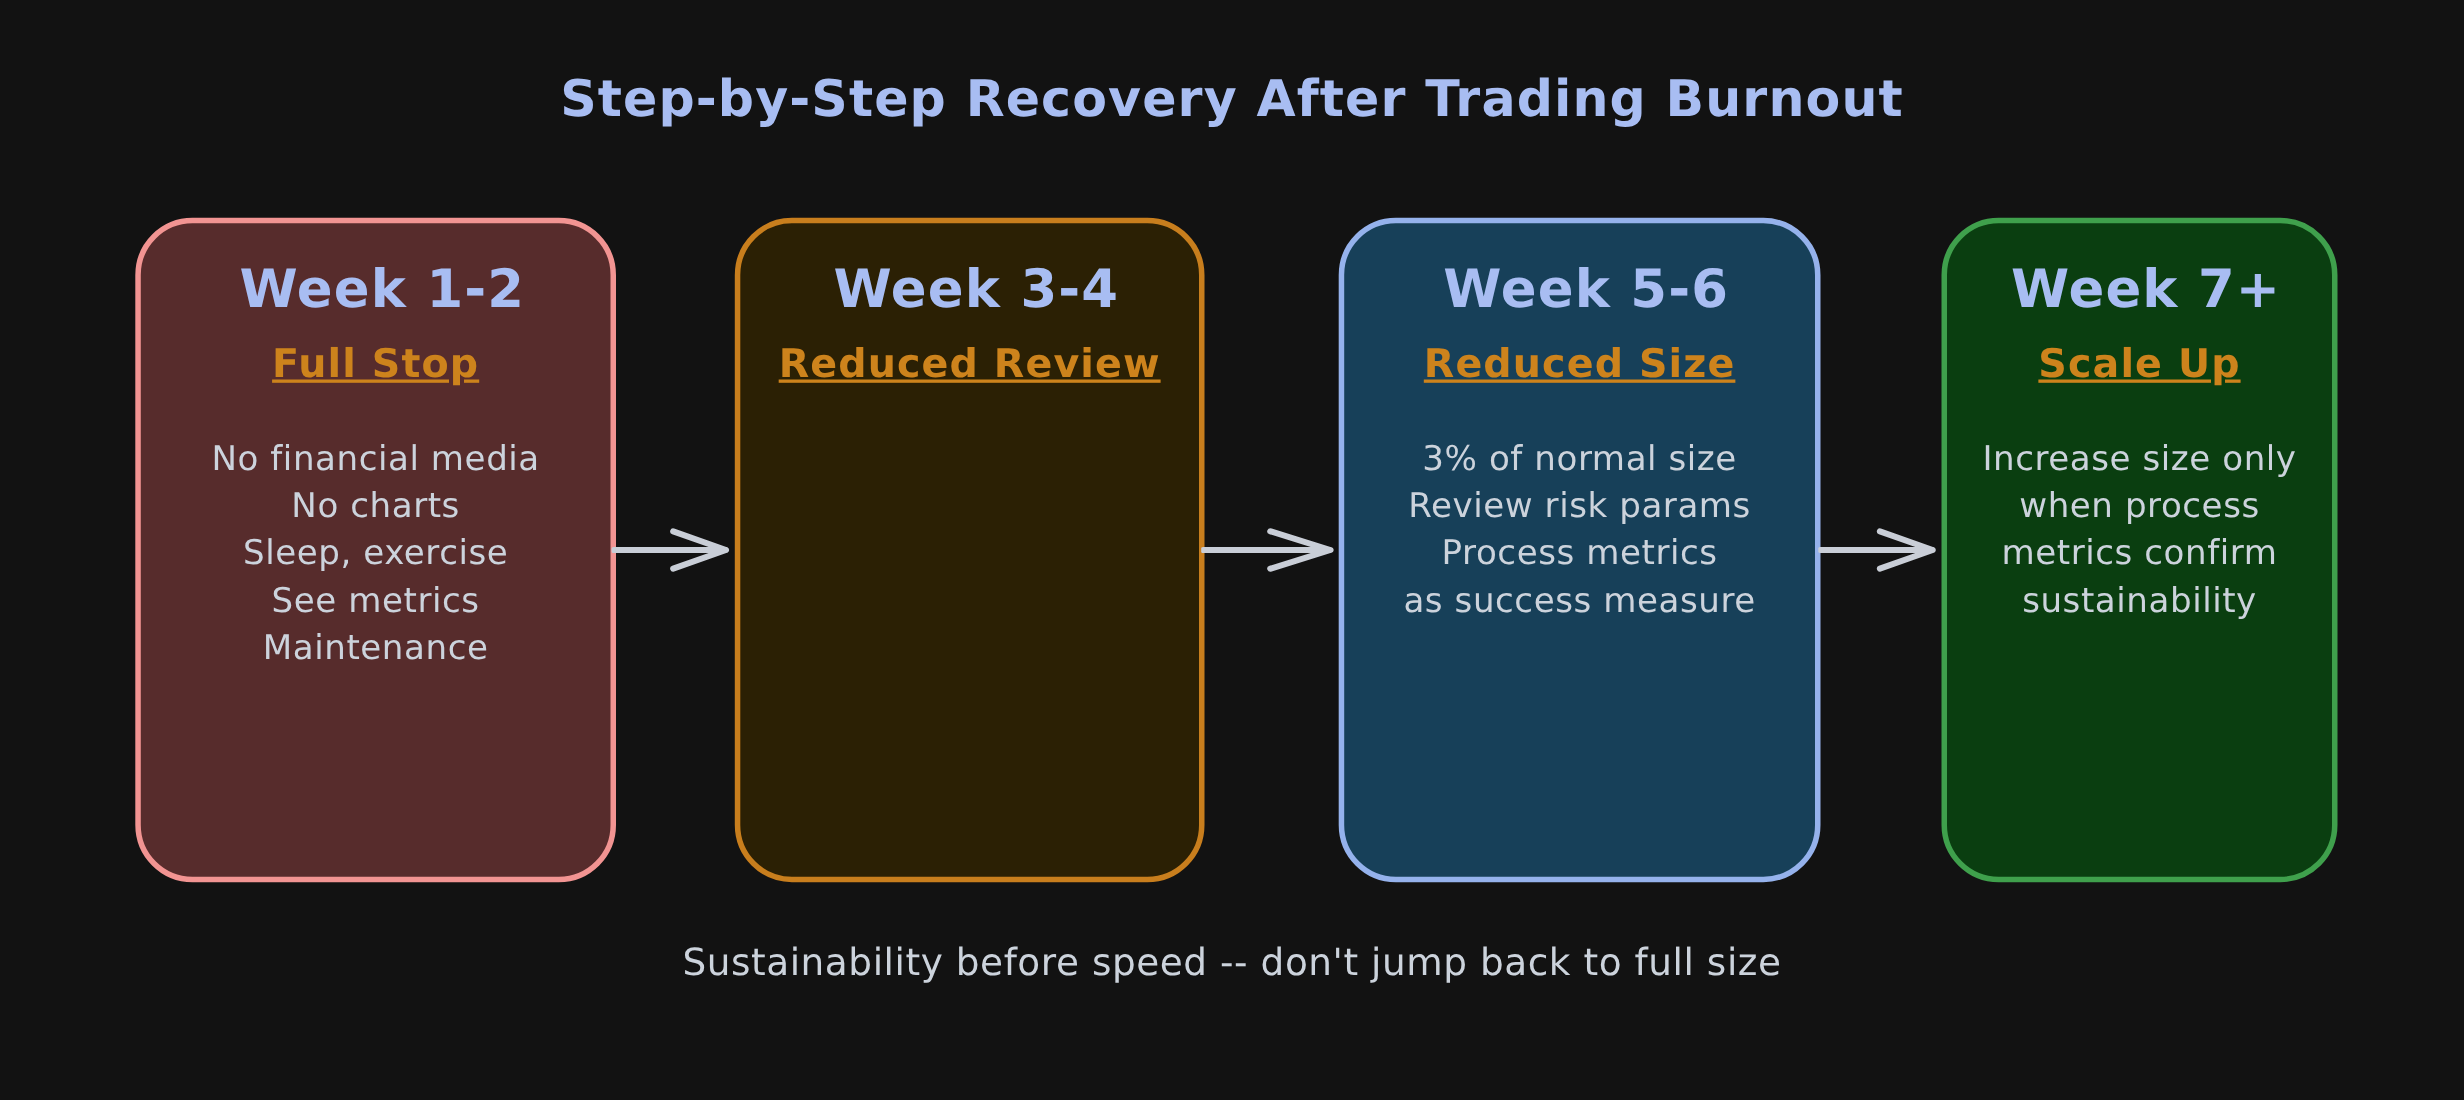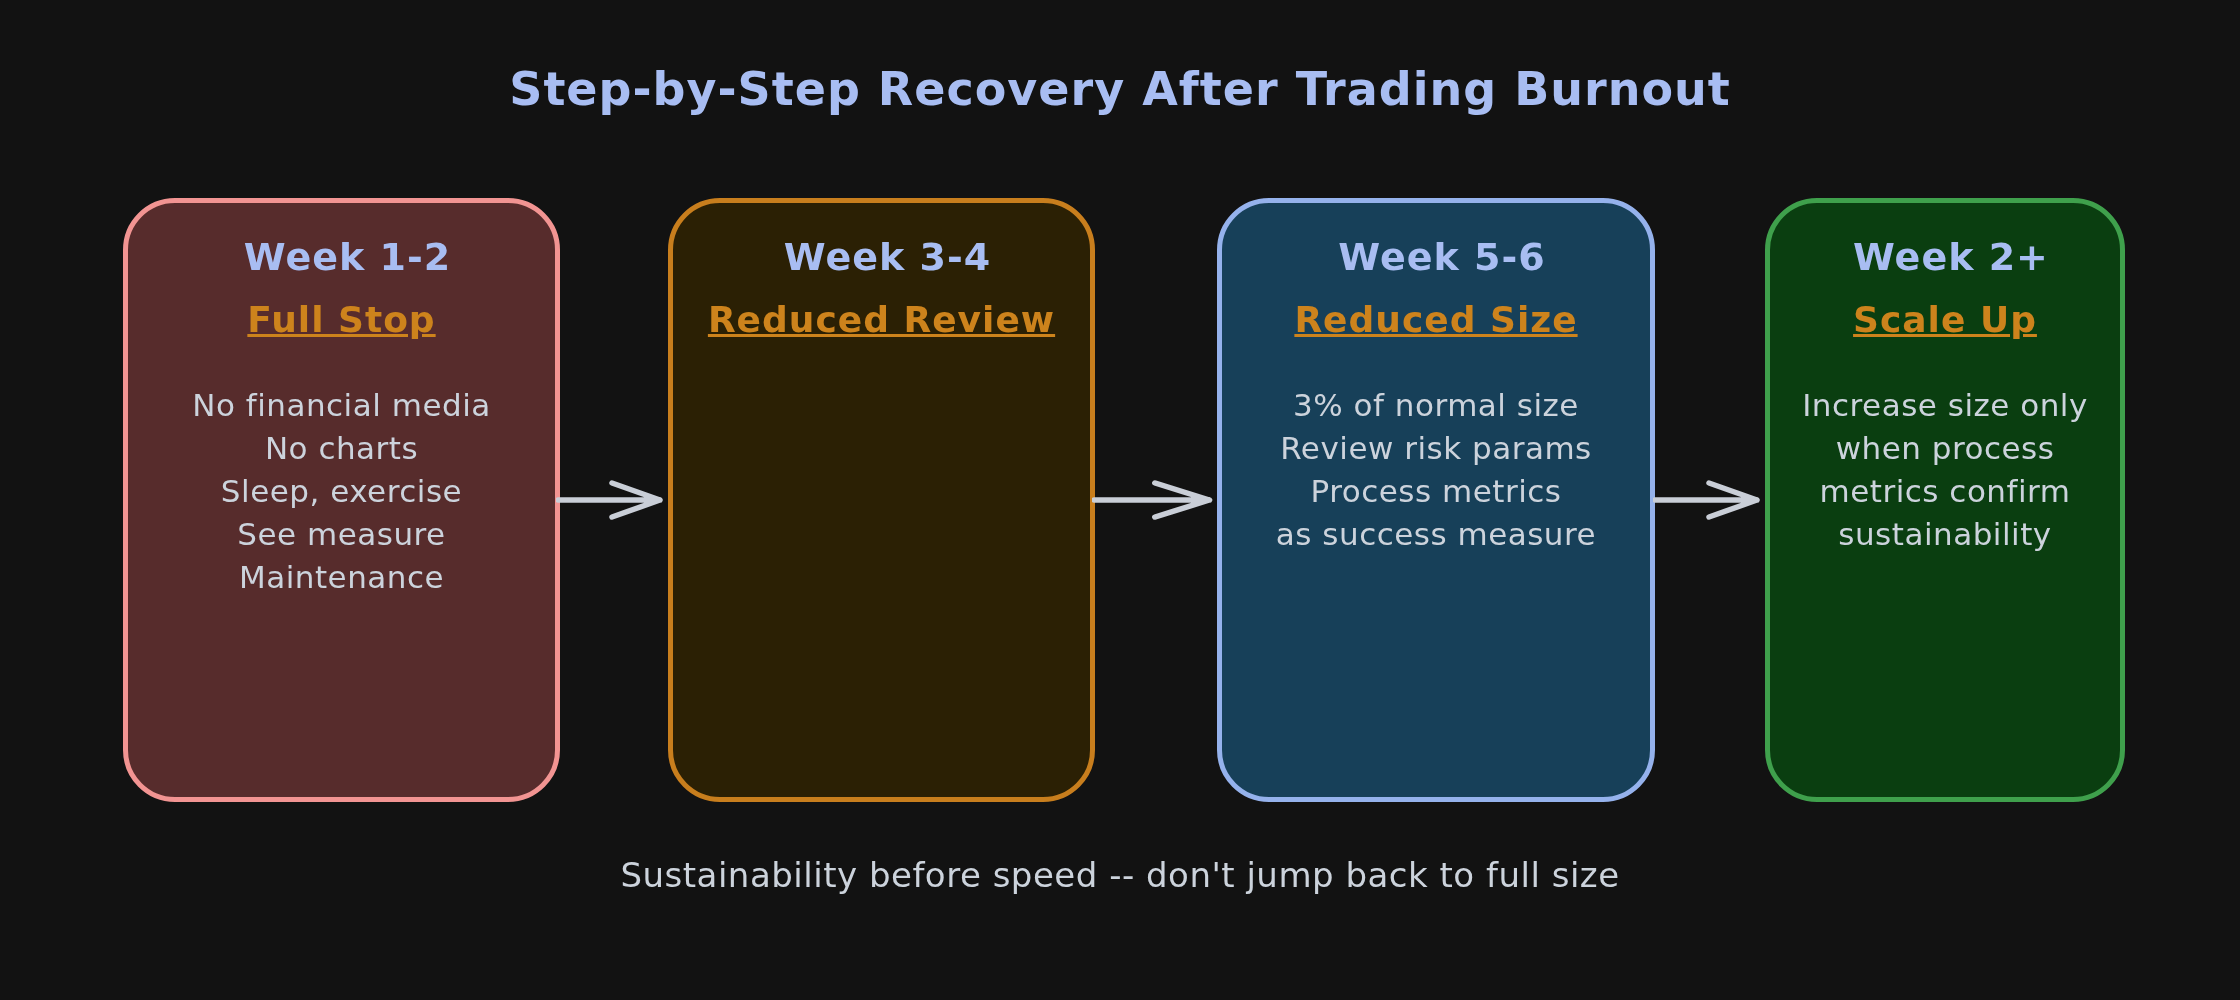--- a/index.html
+++ b/index.html
@@ -40,21 +40,21 @@
     border-radius: 52px;
     text-align: center;
   }
   .card1 { left: 123px;  width: 437px; }
   .card2 { left: 668px;  width: 427px; }
   .card3 { left: 1217px; width: 438px; }
   .card4 { left: 1765px; width: 360px; }
   .card-week {
     margin-top: 32px;
     color: var(--week);
-    font-size: 38px;
+    font-size: 48px;
     font-weight: 600;
     letter-spacing: 1px;
     margin-left: 12px;
   }
   .card-subtitle {
     margin-top: 20px;
     color: var(--subtitle);
     font-size: 36px;
     font-weight: 600;
     letter-spacing: 1px;
@@ -95,21 +95,21 @@
 
   <div class="diagram-title">Step-by-Step Recovery After Trading Burnout</div>
 
   <div class="card card1" style="background-color: rgb(87, 44, 44); border-color: rgb(242, 148, 146);">
     <div class="card-week">Week 1-2</div>
     <div class="card-subtitle">Full Stop</div>
     <div class="card-body">
       <div>No financial media</div>
       <div>No charts</div>
       <div>Sleep, exercise</div>
-      <div>See measure</div>
+      <div>See metrics</div>
       <div>Maintenance</div>
     </div>
   </div>
 
   <svg class="arrow arrow1" viewBox="0 0 110 48" preserveAspectRatio="none" fill="none">
     <path d="M2 24 H103 M56 7 L104 24 M56 41 L104 24" stroke="currentColor" stroke-width="5.5" stroke-linecap="round" stroke-linejoin="round"></path>
   </svg>
 
   <div class="card card2" style="background-color: rgb(43, 32, 4); border-color: rgb(200, 126, 29);">
     <div class="card-week">Week 3-4</div>
@@ -129,21 +129,21 @@
       <div>Process metrics</div>
       <div>as success measure</div>
     </div>
   </div>
 
   <svg class="arrow arrow3" viewBox="0 0 110 48" preserveAspectRatio="none" fill="none">
     <path d="M2 24 H103 M56 7 L104 24 M56 41 L104 24" stroke="currentColor" stroke-width="5.5" stroke-linecap="round" stroke-linejoin="round"></path>
   </svg>
 
   <div class="card card4" style="background-color: rgb(10, 62, 16); border-color: rgb(63, 160, 76);">
-    <div class="card-week">Week 2+</div>
+    <div class="card-week">Week 7+</div>
     <div class="card-subtitle">Scale Up</div>
     <div class="card-body">
       <div>Increase size only</div>
       <div>when process</div>
       <div>metrics confirm</div>
       <div>sustainability</div>
     </div>
   </div>
 
   <div class="caption">Sustainability before speed -- don't jump back to full size</div>

